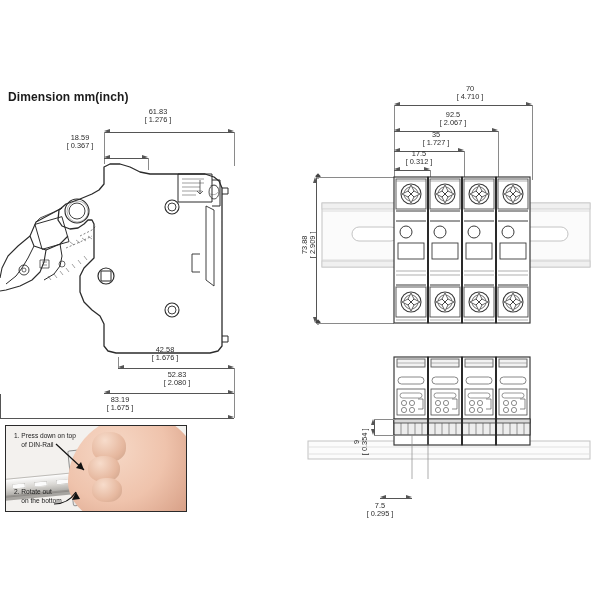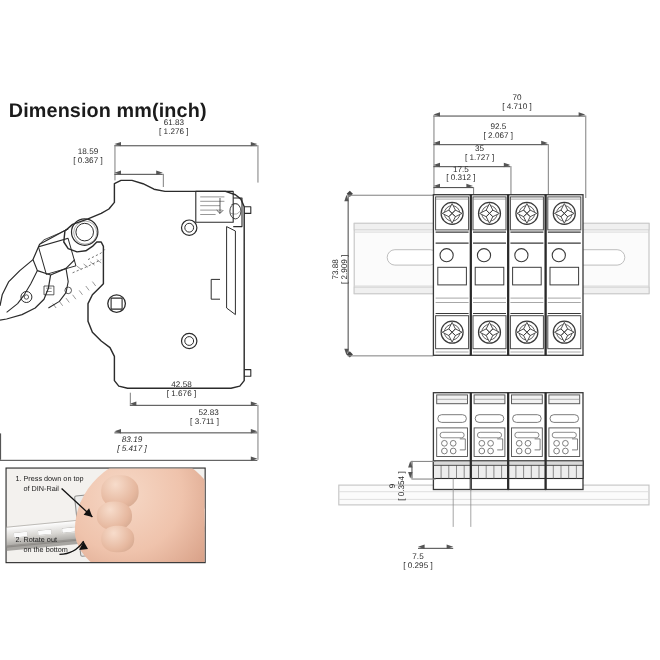--- a/index.html
+++ b/index.html
@@ -1,21 +1,21 @@
 <!DOCTYPE html>
 <html><head>
 <meta charset="utf-8">
 <style>
   html,body{margin:0;padding:0;background:#ffffff;}
   body{width:600px;height:600px;position:relative;overflow:hidden;
        font-family:"Liberation Sans", sans-serif;color:#231f20;}
   .sheet{position:absolute;inset:0;background:#fff;}
 
   
-  .title{position:absolute;left:8px;top:90px;font-size:18px;font-weight:bold;
+  .title{position:absolute;left:8px;top:90px;font-size:12px;font-weight:bold;
          letter-spacing:.1px;color:#1b1b1b;white-space:nowrap;}
 
   
   .dim{position:absolute;text-align:center;line-height:1.06;
        font-size:7.4px;color:#2b2b2b;white-space:nowrap;}
   .dim .v{display:block;}
   .dim .i{display:block;}
   .dim.rot{transform-origin:50% 50%;transform:rotate(-90deg);}
 
   
@@ -185,31 +185,31 @@
 
   <div class="dim" style="left:125px;top:346px;width:80px;">
     <span class="v">42.58</span>
     <span class="i">[ 1.676 ]</span>
   </div>
   <div class="hline" style="left:118px;top:368px;width:116px;"></div>
   <div class="ahL" style="left:118px;top:365.4px;"></div>
   <div class="ahR" style="left:228px;top:365.4px;"></div>
   <div class="ext" style="left:118px;top:357px;height:11px;"></div>
 
-  <div class="dim" style="left:119px;top:371px;width:80px;text-align:right;">
+  <div class="dim" style="left:137px;top:371px;width:80px;">
     <span class="v">52.83</span>
-    <span class="i">[ 3.711 ]</span>
+    <span class="i">[ 2.080 ]</span>
   </div>
   <div class="hline" style="left:104px;top:393px;width:130px;"></div>
   <div class="ahL" style="left:104px;top:390.4px;"></div>
   <div class="ahR" style="left:228px;top:390.4px;"></div>
 
-  <div class="dim" style="left:80px;top:396px;width:80px;font-style:italic;">
+  <div class="dim" style="left:80px;top:396px;width:80px;">
     <span class="v">83.19</span>
-    <span class="i">[ 5.417 ]</span>
+    <span class="i">[ 1.675 ]</span>
   </div>
   <div class="hline" style="left:0px;top:418px;width:234px;"></div>
   <div class="ahR" style="left:228px;top:415.4px;"></div>
   <div class="vline" style="left:0px;top:394px;height:24px;"></div>
   <div class="ext" style="left:234px;top:368px;height:50px;"></div>
 
   <div class="dim" style="left:425px;top:85px;width:90px;">
     <span class="v">70</span>
     <span class="i">[ 4.710 ]</span>
   </div>

